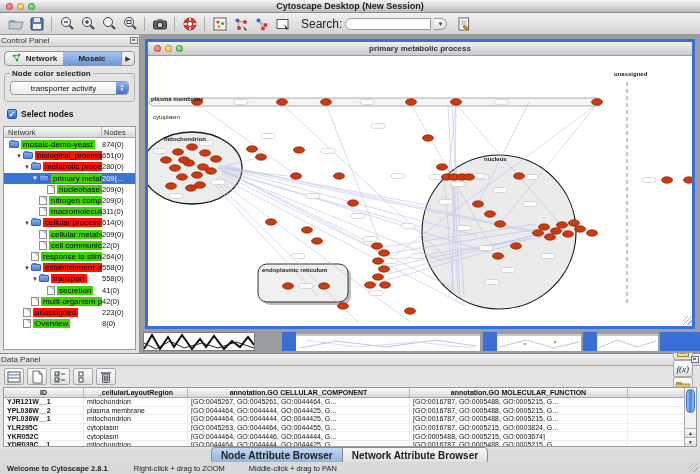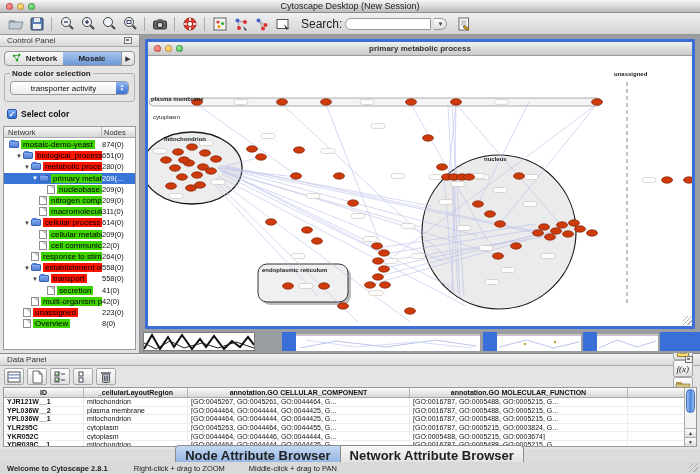--- a/index.html
+++ b/index.html
@@ -7,37 +7,37 @@
   .app{position:relative;width:700px;height:474px;background:#d9d9d9;overflow:hidden;
        font-family:"Liberation Sans",sans-serif;font-size:9px;color:#111;}
   
   .titlebar{height:13px;background:linear-gradient(#f6f6f6,#bcbcbc);border-bottom:1px solid #8a8a8a;
             display:flex;align-items:center;position:relative;}
   .lights{display:flex;gap:4px;margin-left:6px;z-index:2;}
   .light{width:7px;height:7px;border-radius:50%;border:1px solid rgba(0,0,0,.25);}
   .l-red{background:radial-gradient(circle at 35% 30%,#ff9a93,#f65f57);}
   .l-yel{background:radial-gradient(circle at 35% 30%,#ffe28a,#fdbc40);}
   .l-grn{background:radial-gradient(circle at 35% 30%,#9fe8a0,#34c749);}
-  .wtitle{position:absolute;left:0;right:0;text-align:center;font-weight:normal;font-size:9px;color:#222;}
+  .wtitle{position:absolute;left:0;right:0;text-align:center;font-weight:bold;font-size:9px;color:#222;}
   
   .toolbar{height:22px;background:linear-gradient(#f0f0f0,#d4d4d4);border-bottom:1px solid #979797;
            display:flex;align-items:center;padding:0 5px;}
   .tbtn{width:21px;height:18px;display:flex;align-items:center;justify-content:center;}
   .tsep{width:1px;height:14px;background:#aaa;margin:0 4px;}
   .search{display:flex;align-items:center;margin-left:8px;gap:3px;}
   .search-label{font-size:12px;color:#222;}
   .search-input{width:86px;height:12px;font-size:8px;border:1px solid #999;border-radius:6px 0 0 6px;
                 padding:0 4px;outline:none;background:#fff;font-family:"Liberation Sans",sans-serif;}
   .search-drop{width:13px;height:12px;border:1px solid #999;border-left:none;border-radius:0 6px 6px 0;
                background:linear-gradient(#fdfdfd,#ddd);font-size:6px;line-height:10px;text-align:center;color:#444;}
   
   .main{display:flex;height:318px;}
   
   .cp{width:140px;background:#e4e4e4;border-right:1px solid #8e8e8e;display:flex;flex-direction:column;}
-  .panel-hd{height:12px;display:flex;align-items:center;justify-content:space-between;padding:0 7px;
+  .panel-hd{height:12px;display:flex;align-items:center;justify-content:space-between;padding:0 1px;
             font-size:8px;color:#333;background:linear-gradient(#f3f3f3,#d8d8d8);border-bottom:1px solid #ababab;}
   .float-ico{width:8px;height:7px;border:1px solid #777;position:relative;background:#eee;}
   .float-ico::after{content:"";position:absolute;left:1px;top:1px;width:3px;height:2px;background:#777;}
   .cp-tabs{display:flex;margin:4px 4px 2px 4px;height:15px;border:1px solid #969696;border-radius:4px;
            overflow:hidden;background:linear-gradient(#fafafa,#dcdcdc);}
   .cp-tab{flex:1;display:flex;align-items:center;justify-content:center;gap:3px;font-size:8px;font-weight:bold;color:#222;}
   .cp-tab.sel{background:linear-gradient(#a9c6ef,#6d99d8);}
   .cp-tab-arrow{width:13px;border-left:1px solid #969696;display:flex;align-items:center;justify-content:center;
                 font-size:7px;color:#333;}
   .groupbox{margin:5px 4px 0 4px;border:1px solid #b2b2b2;border-radius:3px;padding:7px 5px 6px 5px;position:relative;}
@@ -104,21 +104,21 @@
   .td{display:flex;align-items:center;padding-left:3px;border-right:1px solid #ececec;overflow:hidden;white-space:nowrap;}
   .cw1{width:80px;}.cw2{width:104px;}.cw3{width:222px;}.cw4{width:218px;}.cwf{flex:1;border-right:none;}
   .td.cw1{font-weight:bold;}
   .vscroll{width:12px;border-left:1px solid #aaa;background:#f2f2f2;position:relative;flex:0 0 auto;}
   .vthumb{position:absolute;left:1px;right:1px;top:1px;height:24px;border-radius:5px;
           background:linear-gradient(90deg,#9cc0f0,#4a86dd 50%,#9cc0f0);border:1px solid #3f6fba;}
   .varrow{position:absolute;left:0;right:0;height:9px;font-size:5px;text-align:center;line-height:9px;color:#333;
           background:linear-gradient(#fdfdfd,#ddd);border-top:1px solid #aaa;}
   
   .browser-tabs{height:13px;display:flex;justify-content:center;align-items:center;background:#dcdcdc;}
-  .btab{font-size:13px;font-weight:bold;color:#222;padding:2px 9px 2px 9px;border:1px solid #8b8b8b;
+  .btab{font-size:10px;font-weight:bold;color:#222;padding:2px 9px 2px 9px;border:1px solid #8b8b8b;
         background:linear-gradient(#f7f7f7,#dedede);margin-left:-1px;}
   .btab:first-child{border-radius:4px 0 0 4px;}
   .btab:last-child{border-radius:0 4px 4px 0;}
   .btab.sel{background:linear-gradient(#c3d7f2,#8fb2e2);}
   .status{height:12px;display:flex;align-items:center;font-size:7.5px;color:#222;background:#d9d9d9;position:relative;}
   .status .s1{margin-left:7px;font-weight:bold;}
   .status .s2{margin-left:26px;}
   .status .s3{margin-left:24px;}
 </style>
 </head>
@@ -278,21 +278,21 @@
           <span class="select-val">transporter activity</span>
           <span class="select-step">
               <span>▲</span>
               <span>▼</span>
             </span>
         </div>
       </div>
 
       <div class="chk-row">
         <span class="chk">✓</span>
-        <span>Select color</span>
+        <span>Select nodes</span>
       </div>
 
       <div class="tree-wrap">
         <div class="tree-hd">
           <span class="c1">Network</span>
           <span class="c2">Nodes</span>
         </div>
         <div class="tree-rows" id="tree-rows">
             <div class="trow" style="padding-left: 3px;">
               <span class="tarrow" style="width: 2px;"></span>

